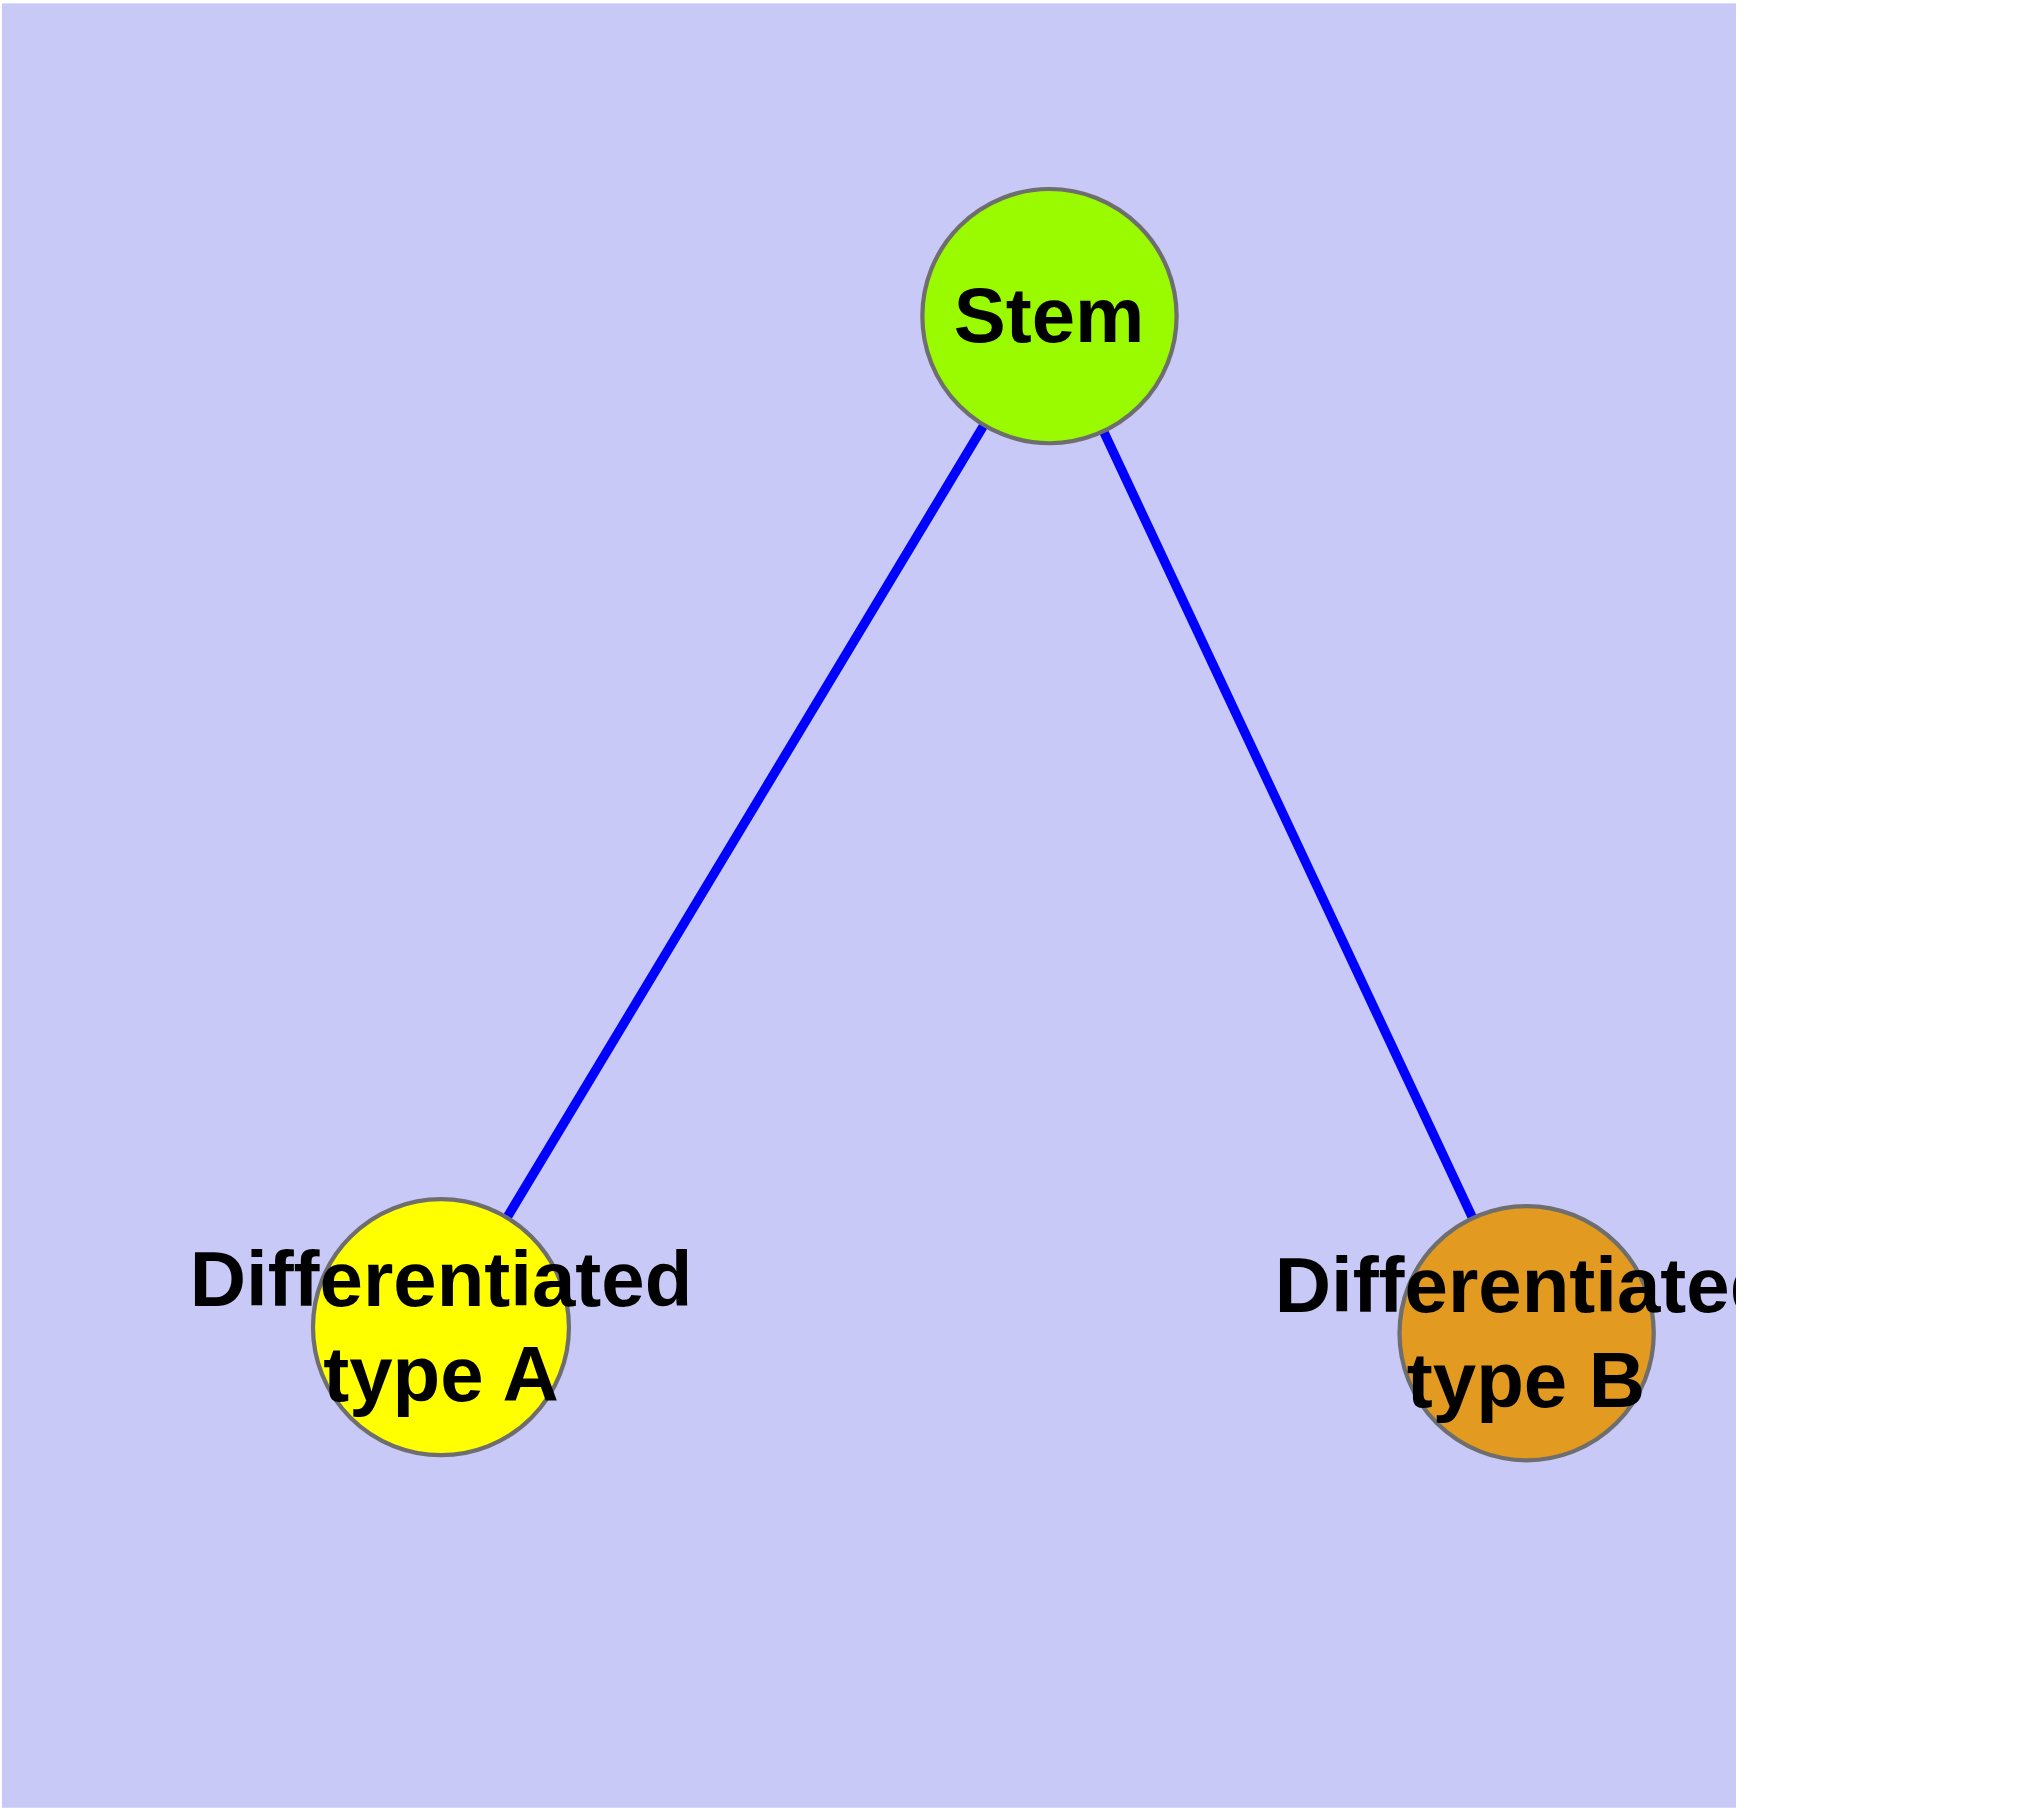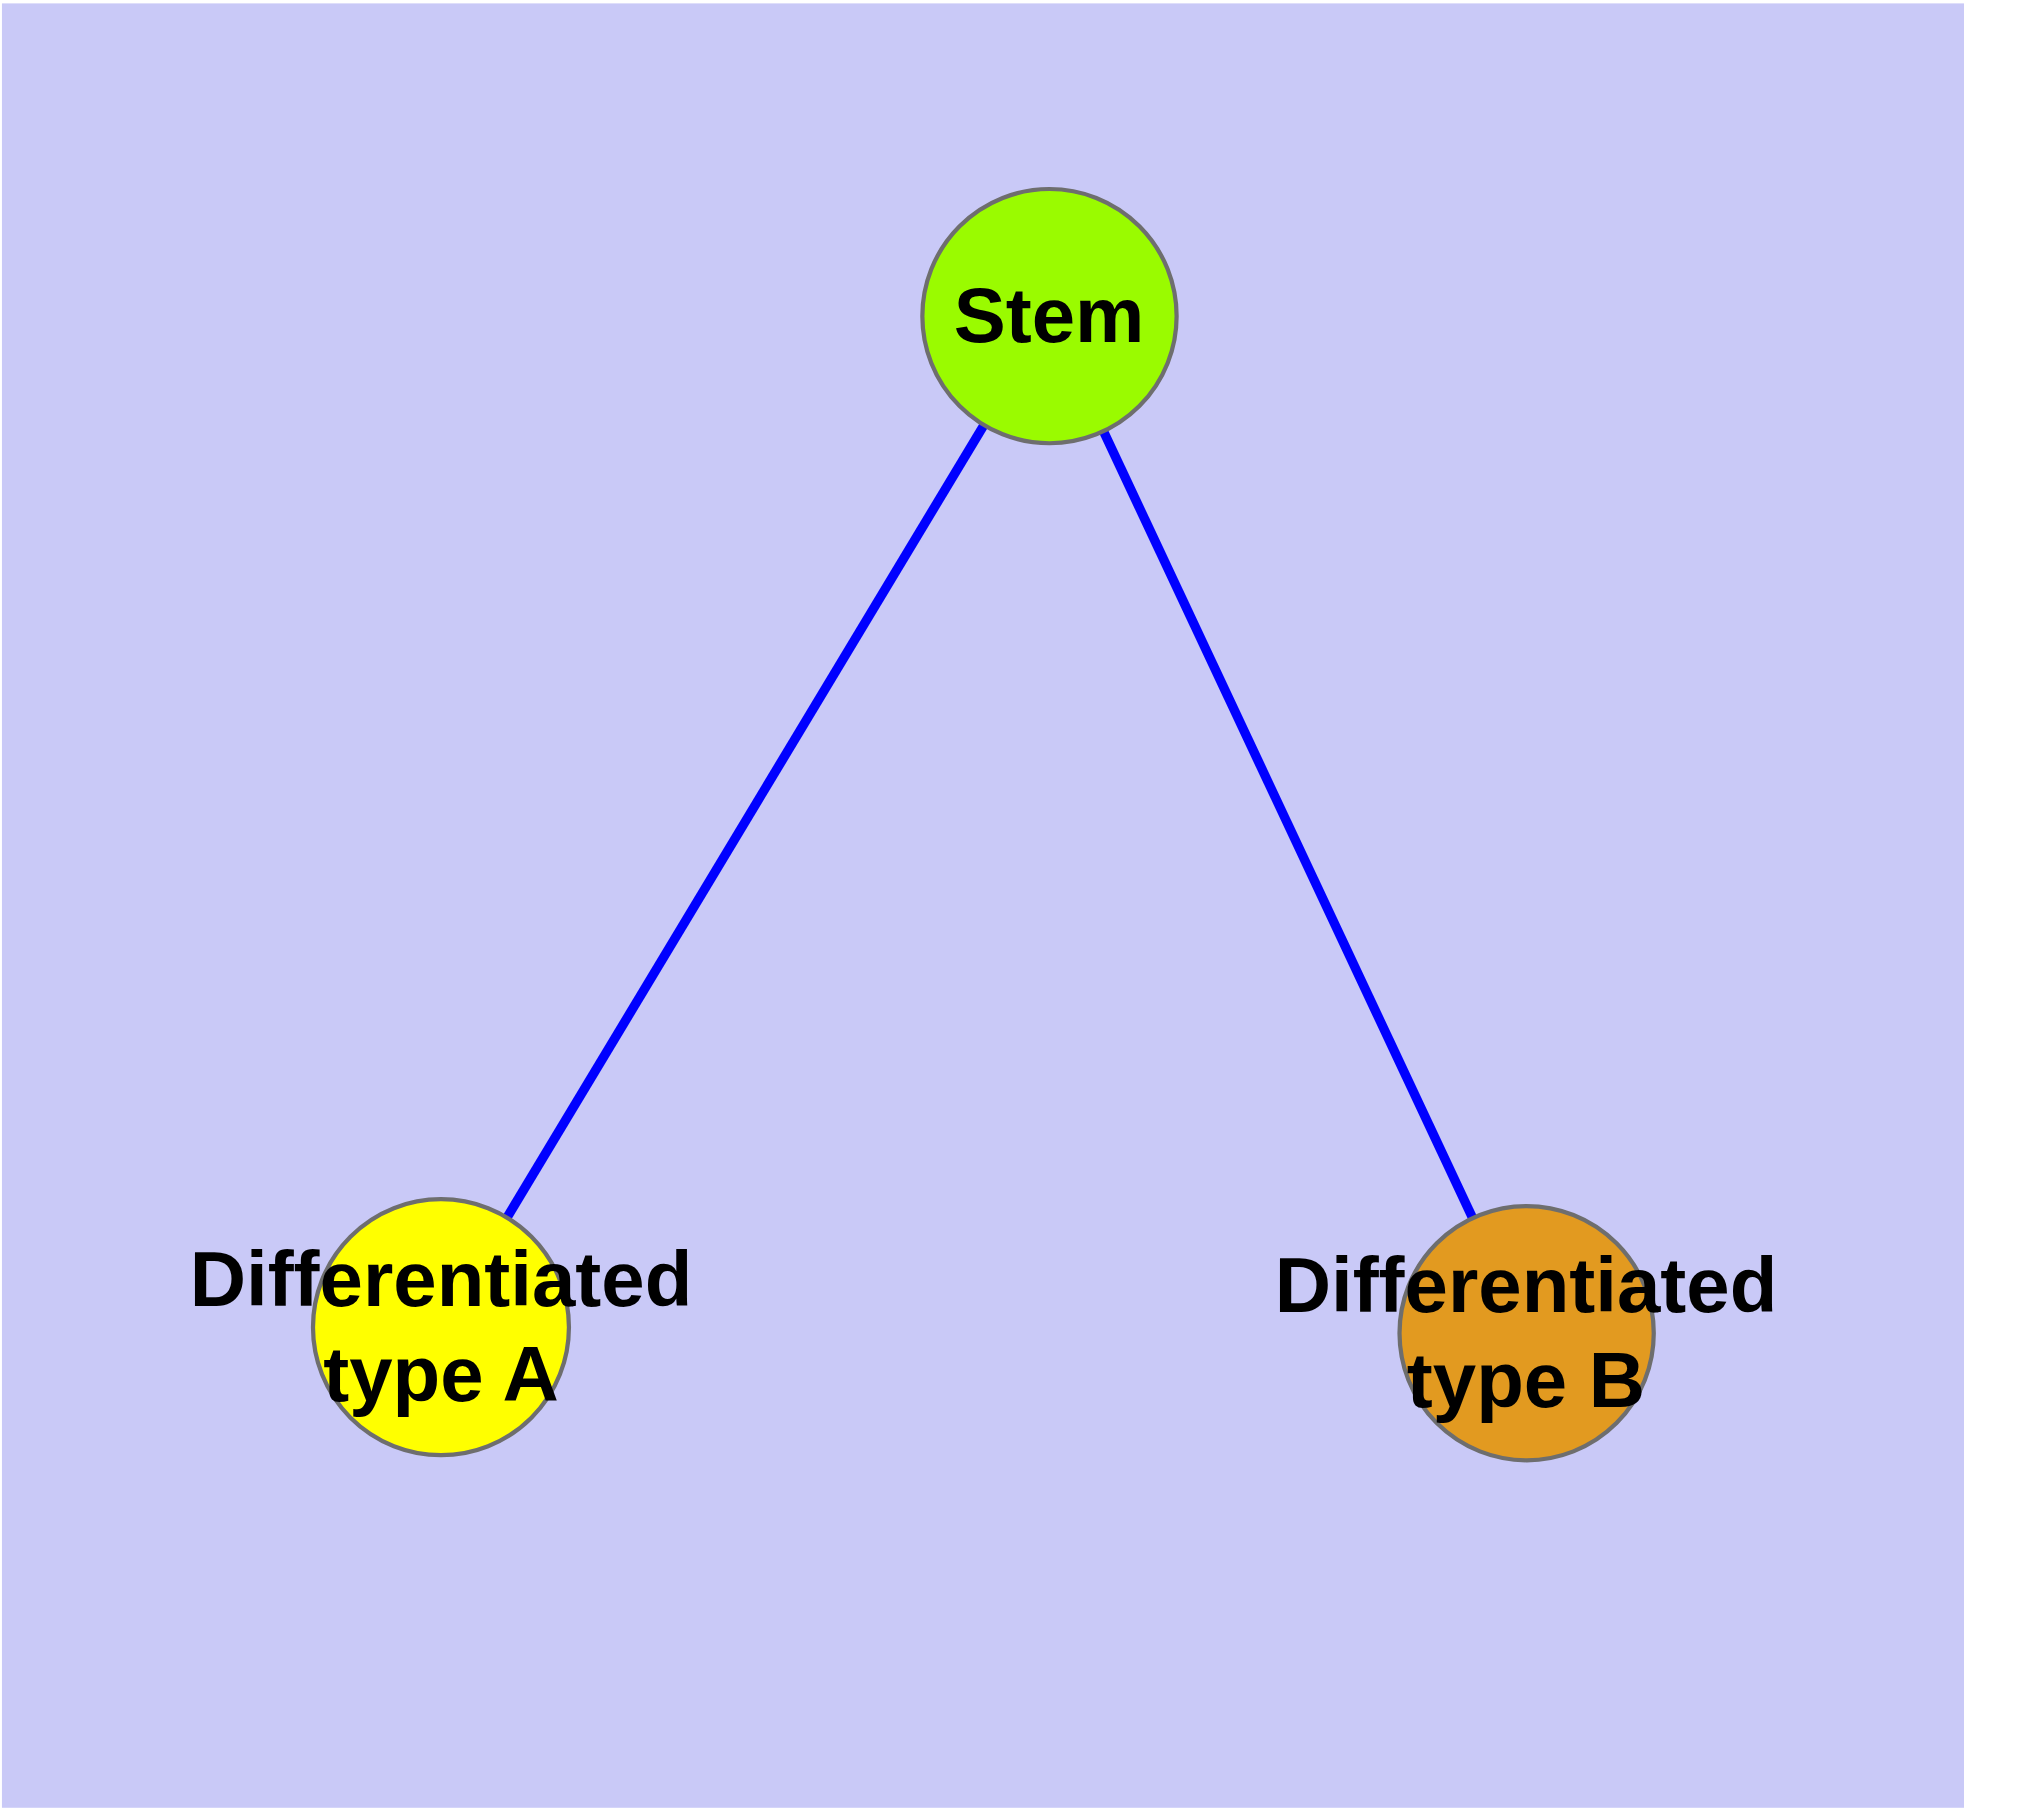--- a/index.html
+++ b/index.html
@@ -3,21 +3,21 @@
 <meta charset="utf-8">
 <style>
   html, body {
     margin: 0;
     padding: 0;
     background: #ffffff;
     font-family: "Liberation Sans", sans-serif;
   }
   #canvas {
     position: relative;
-    width: 1964px;
+    width: 1736px;
     height: 1812px;
     background: #ffffff;
     overflow: hidden;
   }
   #graph-svg {
     position: absolute;
     left: 0;
     top: 0;
     display: block;
   }

